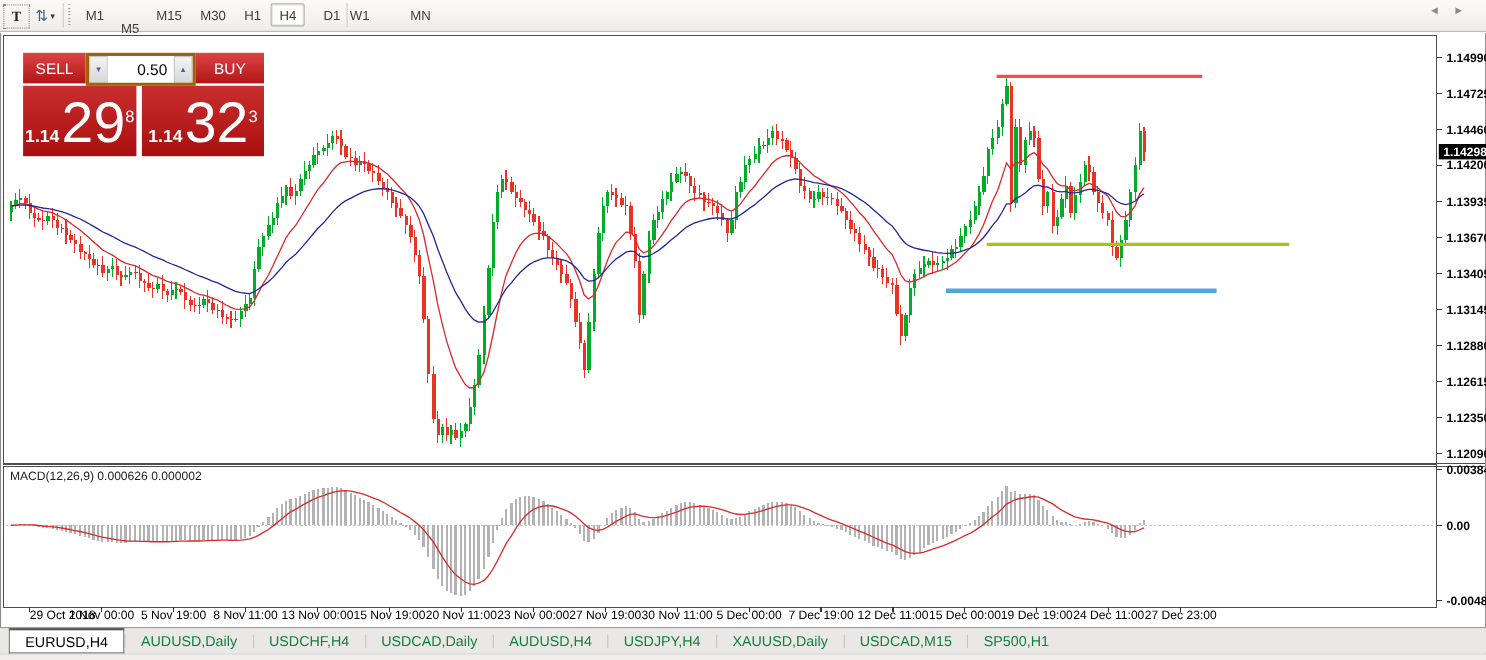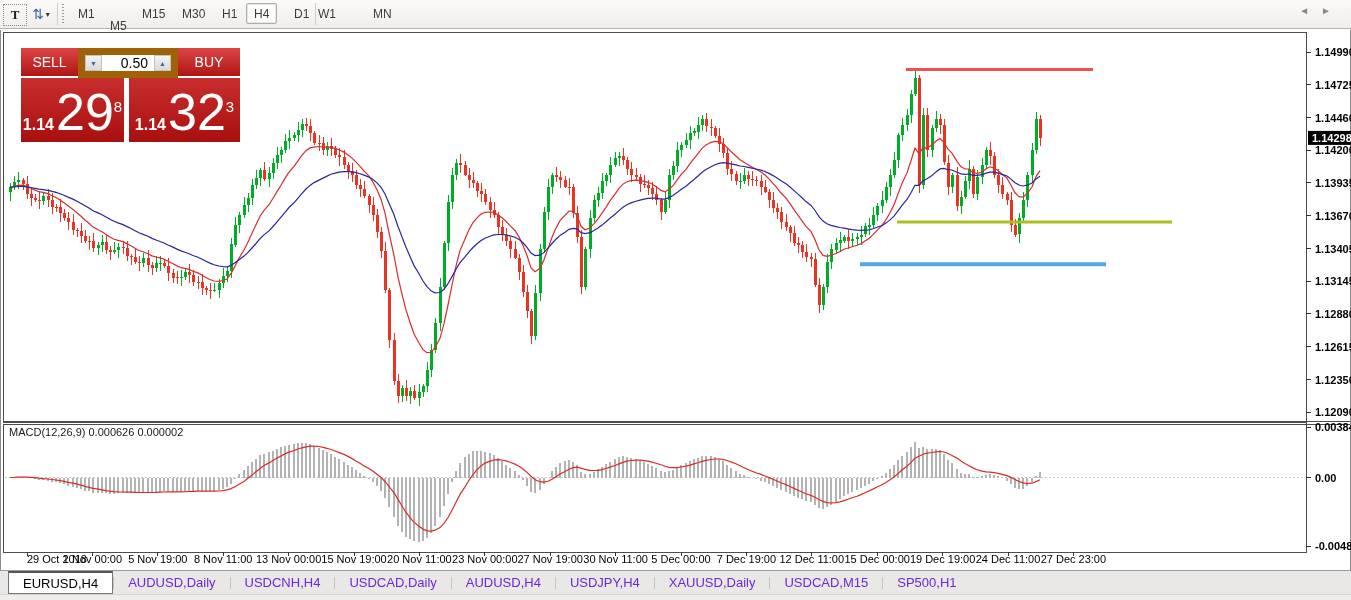--- a/index.html
+++ b/index.html
@@ -26,39 +26,39 @@
   #chart-title span{margin-right:3px;}
   svg{position:absolute;left:0;top:0;}
   text{font-family:"Liberation Sans",sans-serif;}
   
   #quote{position:absolute;left:8px;top:18px;width:219px;z-index:6;color:#fff;margin-left:12px;}
   #quote .row1{display:flex;height:30px;}
   .qbtn{background:linear-gradient(#d44,#b01616);display:flex;align-items:center;justify-content:center;
     font-size:14px;color:#fff;}
   #sell-btn{width:57px;border-bottom:2px solid #fff;}
   #buy-btn{width:52px;flex:1;border-bottom:2px solid #fff;text-align:right;}
-  #vol-stepper{display:flex;width:100px;border:7px solid #a16207;background:#fff;box-sizing:border-box;}
+  #vol-stepper{display:flex;width:100px;border:3px solid #a16207;background:#fff;box-sizing:border-box;}
   .spin{width:17px;background:linear-gradient(#f4f4f4,#d9d9d9);display:flex;align-items:center;justify-content:center;
     font-size:7px;color:#44639a;border:1px solid #c2c2c2;box-sizing:border-box;}
   #vol-value{flex:1;display:flex;align-items:center;justify-content:flex-end;padding-right:6px;
     color:#000;font-size:14px;background:#fff;}
   #quote .row2{display:flex;margin-top:0;}
   .price-box{height:64px;background:linear-gradient(#c92e2e,#a80f0f);display:flex;align-items:flex-end;justify-content:center;
     padding-bottom:8px;box-sizing:border-box;}
   #sell-box{width:103px;margin-right:5px;}
   #buy-box{width:111px;}
   .p-small{font-size:16px;font-weight:bold;line-height:1;margin-right:2px;}
   .p-big{font-size:52px;line-height:0.8;font-weight:400;}
   .price-box{position:relative;}
   .pb-inner{display:flex;align-items:baseline;}
   .pb-inner .sup{font-size:15px;position:relative;top:-18px;}
   
   #tabbar{position:absolute;left:0;top:570px;width:1351px;height:24px;background:#e9e8e6;
     border-top:1px solid #9b9b9b;box-sizing:border-box;display:flex;align-items:stretch;}
-  .tab{display:flex;align-items:center;padding:0 14px;font-size:13px;color:#6d28d9;position:relative;}
+  .tab{display:flex;align-items:center;padding:0 14px;font-size:13px;color:#15803d;position:relative;}
   .tab.active{background:#fff;border:1px solid #777;border-top:2px solid #555;color:#000;margin-top:0px;z-index:2;margin-left:8px;}
   .tab-sep{width:1px;background:#c5c4c2;height:12px;align-self:center;}
   #tab-scroll{position:absolute;right:8px;top:5px;color:#8a8a8a;font-size:10px;letter-spacing:12px;}
   #statusbar{position:absolute;left:0;top:594px;width:1351px;height:6px;background:#efeeec;border-top:1px solid #d6d5d3;}
 </style>
 </head>
 <body>
 
 <div id="app">
 
@@ -200,21 +200,21 @@
         <line x1="1072.4" y1="522" x2="1072.4" y2="526" stroke="#333" shape-rendering="crispEdges"></line>
         <text x="1072.4" y="533" font-size="11" fill="#000" text-anchor="middle">27 Dec 23:00</text>
       </svg>
   </div>
 
   <div id="tabbar">
       <div class="tab active">EURUSD,H4</div>
       <div class="tab-sep"></div>
       <div class="tab">AUDUSD,Daily</div>
       <div class="tab-sep"></div>
-      <div class="tab">USDCNH,H4</div>
+      <div class="tab">USDCHF,H4</div>
       <div class="tab-sep"></div>
       <div class="tab">USDCAD,Daily</div>
       <div class="tab-sep"></div>
       <div class="tab">AUDUSD,H4</div>
       <div class="tab-sep"></div>
       <div class="tab">USDJPY,H4</div>
       <div class="tab-sep"></div>
       <div class="tab">XAUUSD,Daily</div>
       <div class="tab-sep"></div>
       <div class="tab">USDCAD,M15</div>

